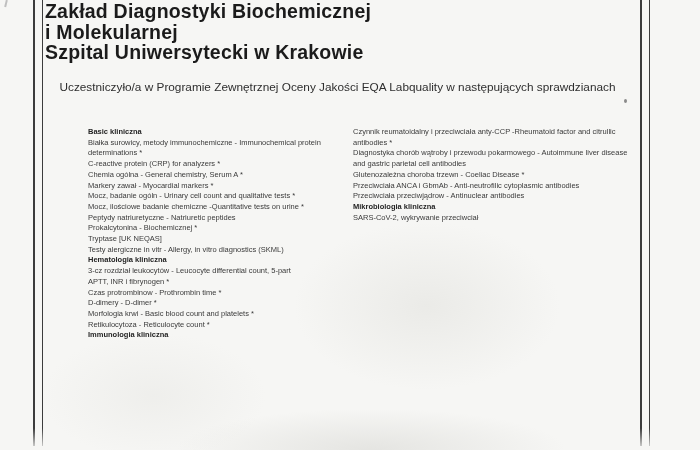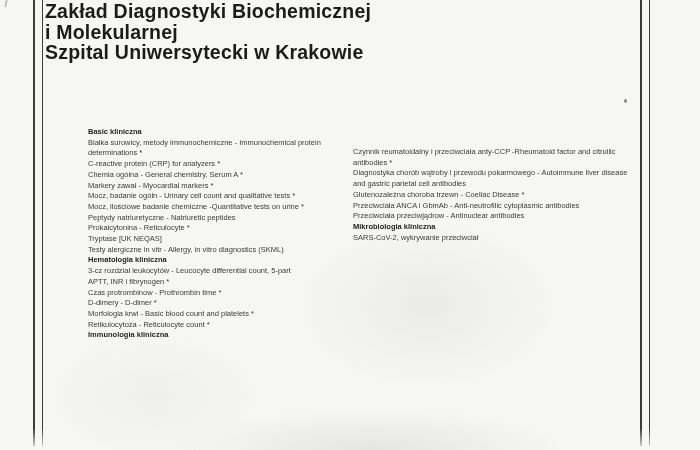--- a/index.html
+++ b/index.html
@@ -33,21 +33,21 @@
   }
   .subtitle {
     max-width: 560px; text-align: center;
     font-size: 11.8px; line-height: 15px; color: #2e2e2e;
   }
   .col {
     position: absolute; top: 127px; font-size: 7.5px; line-height: 10.7px;
     color: var(--text, #3a3a3a);
   }
   .col.left  { left: 88px;  width: 262px; }
-  .col.right { left: 353px; width: 277px; margin-top: 20px; }
+  .col.right { left: 353px; width: 277px; }
   .line { min-height: 10.7px; }
   .line.bold { font-weight: bold; color: #242424; }
   .speck {
     position: absolute; left: 624px; top: 99px; width: 3px; height: 4px;
     background: #6f6f6f; border-radius: 50%; opacity: 0.8;
   }
   .edge-mark {
     position: absolute; left: 5px; top: 0; width: 2px; height: 7px;
     background: #a8a8a8; transform: rotate(14deg); opacity: 0.7;
   }
@@ -62,31 +62,34 @@
   <div class="vline r1"></div>
   <div class="vline r2"></div>
   <div class="edge-mark"></div>
 
   <div class="title">
     <div>Zakład Diagnostyki Biochemicznej</div>
     <div>i Molekularnej</div>
     <div>Szpital Uniwersytecki w Krakowie</div>
   </div>
 
+  <div class="subtitle-wrap">
+    <div class="subtitle">Uczestniczyło/a w Programie Zewnętrznej Oceny Jakości EQA Labquality w następujących sprawdzianach</div>
+  </div>
 
   <div class="col left">
       <div class="line bold">Basic kliniczna</div>
       <div class="line">Białka surowicy, metody immunochemiczne - Immunochemical protein determinations *</div>
       <div class="line">C-reactive protein (CRP) for analyzers *</div>
       <div class="line">Chemia ogólna - General chemistry, Serum A *</div>
       <div class="line">Markery zawał - Myocardial markers *</div>
       <div class="line">Mocz, badanie ogóln - Urinary cell count and qualitative tests *</div>
       <div class="line">Mocz, ilościowe badanie chemiczne -Quantitative tests on urine *</div>
       <div class="line">Peptydy natriuretyczne - Natriuretic peptides</div>
-      <div class="line">Prokalcytonina - Reticulocyte *</div>
+      <div class="line">Prokalcytonina - Biochemicznej *</div>
       <div class="line">Tryptase [UK NEQAS]</div>
       <div class="line">Testy alergiczne in vitr - Allergy, in vitro diagnostics (SKML)</div>
       <div class="line bold">Hematologia kliniczna</div>
       <div class="line">3-cz rozdział leukocytów - Leucocyte differential count, 5-part</div>
       <div class="line">APTT, INR i fibrynogen *</div>
       <div class="line">Czas protrombinow - Prothrombin time *</div>
       <div class="line">D-dimery - D-dimer *</div>
       <div class="line">Morfologia krwi - Basic blood count and platelets *</div>
       <div class="line">Retikulocytoza - Reticulocyte count *</div>
       <div class="line bold">Immunologia kliniczna</div>

